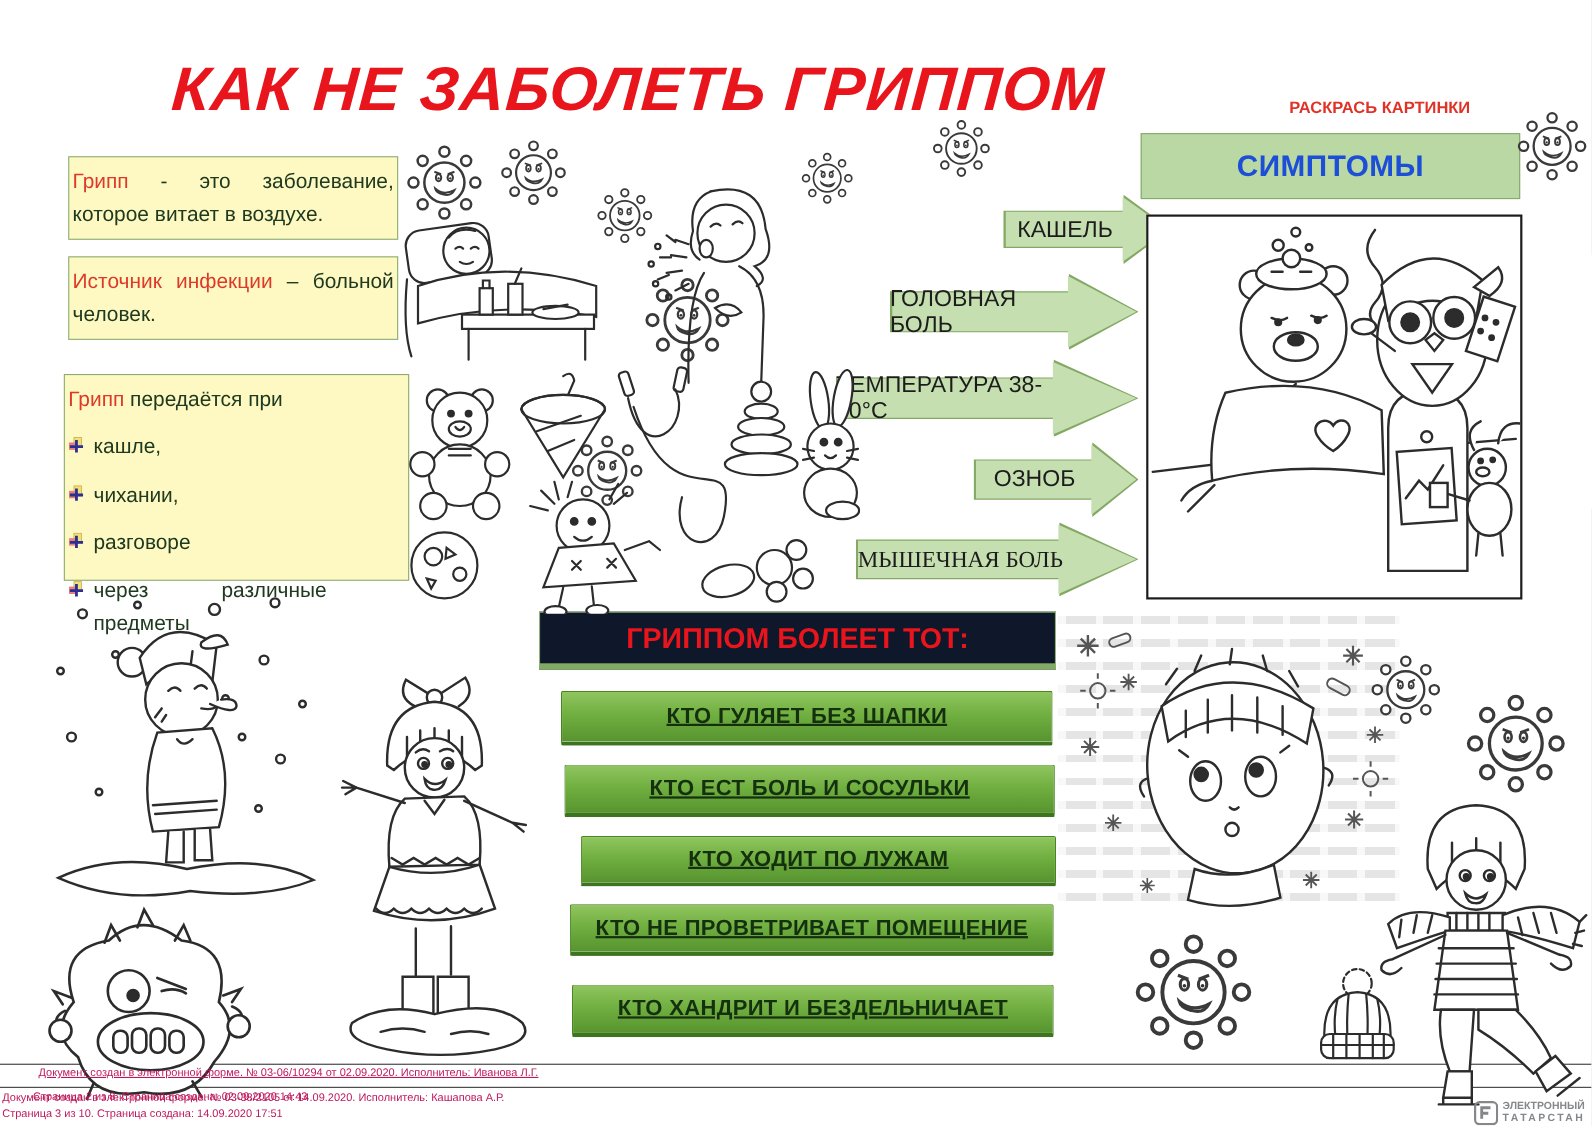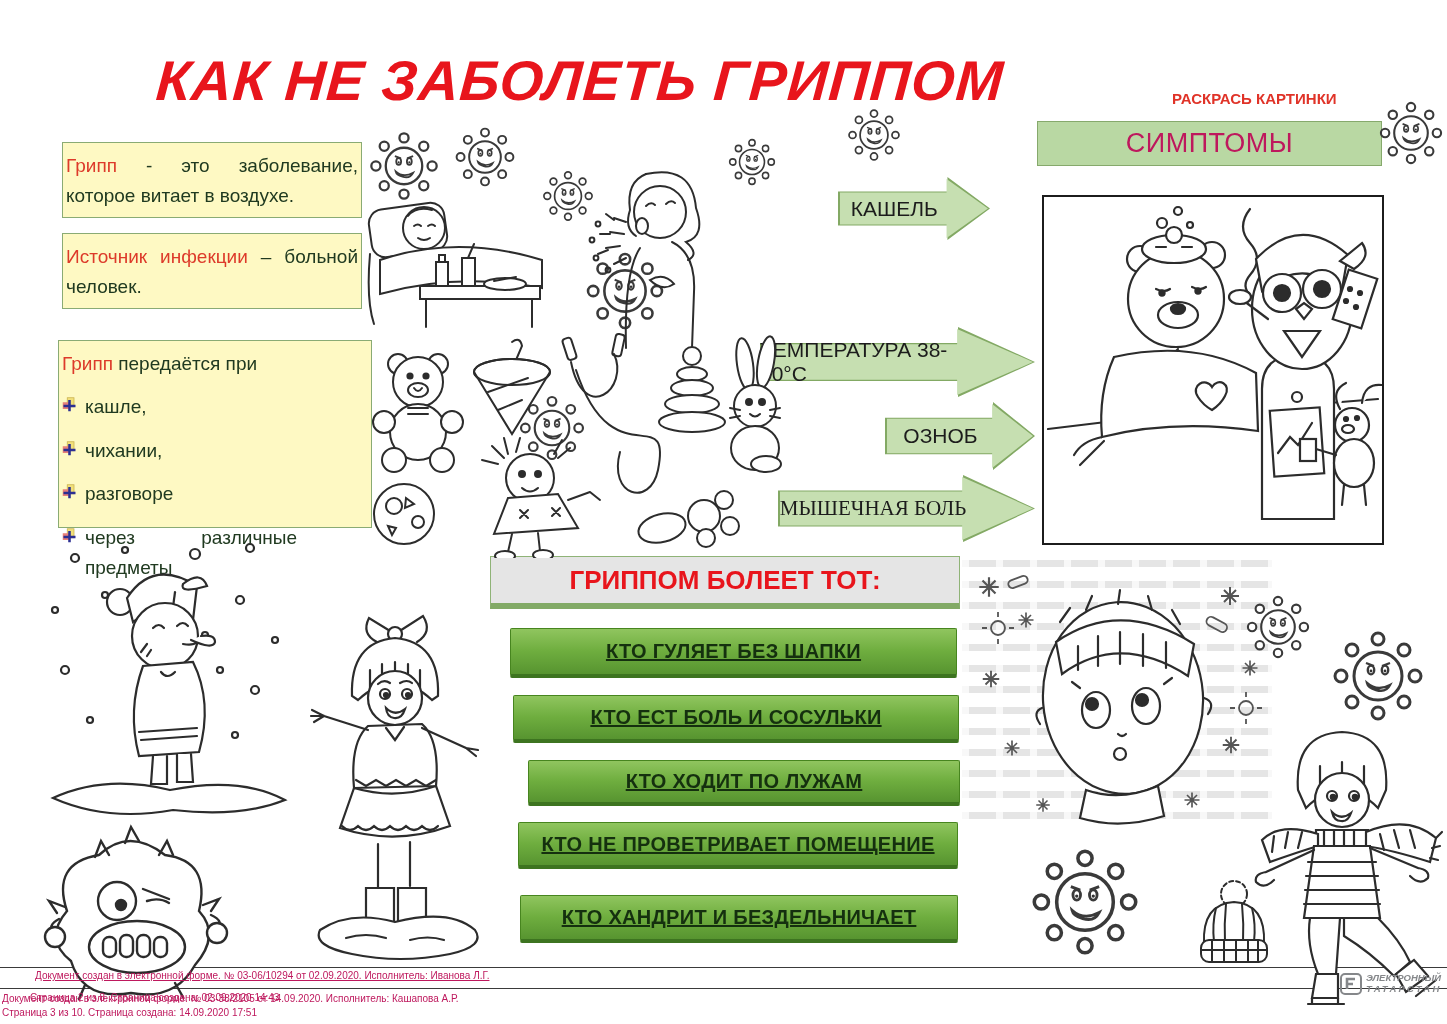--- a/index.html
+++ b/index.html
@@ -16,49 +16,49 @@
   
   .gbox{background:#fef9c3;border:1px solid #8aab74;color:#203a20;
         font-size:19px;line-height:1.6;padding:8px 3px;box-sizing:border-box;text-align:justify;}
   .lead{color:#dd3a2a;}
   .gbox ul{margin:2px 0 0 0;padding:0;list-style:none;}
   .gbox li{display:flex;align-items:flex-start;gap:8px;margin:13px 0;}
   .bullet{flex:0 0 15px;margin-top:5px;}
   .just span{display:block;width:212px;text-align:justify;}
 
   
-  .symptoms-box{left:1037px;top:121px;width:345px;height:45px;background:#b9d8a3;
+  .symptoms-box{left:1037px;top:121px;width:345px;height:60px;background:#b9d8a3;
         border:1px solid #86a96c;display:flex;align-items:center;justify-content:center;
-        font-size:27px;font-weight:400;color:#be185d;letter-spacing:.5px;box-sizing:border-box;}
+        font-size:27px;font-weight:700;color:#1d4ed8;letter-spacing:.5px;box-sizing:border-box;}
   .frame{left:1042px;top:195px;width:342px;height:350px;background:#fff;border:2px solid #1c1c1c;box-sizing:border-box;}
 
   .arrow{position:absolute;}
   .arrow .edge{position:absolute;inset:0;background:#83a964;
         clip-path:polygon(0 23%,72% 23%,72% 0,100% 50%,72% 100%,72% 77%,0 77%);}
   .arrow .fillr{position:absolute;inset:2px;background:#c6dfb1;
         clip-path:polygon(0 23%,72% 23%,72% 0,100% 50%,72% 100%,72% 77%,0 77%);}
   .arrow .label{position:absolute;left:0;top:0;height:100%;width:74%;display:flex;
         align-items:center;justify-content:center;font-size:21px;color:#1c1c1c;}
   .arrow .label.serif{font-family:"Liberation Serif",serif;}
 
   
-  .who-header{left:490px;top:556px;width:470px;height:53px;background:#e5e5e5;
+  .who-header{left:490px;top:556px;width:470px;height:53px;background:#0f172a;
         border:1px solid #8fb377;border-bottom:6px solid #82aa66;box-sizing:border-box;
         display:flex;align-items:center;justify-content:center;
         font-size:26px;font-weight:800;color:#e8151c;}
   .bar{background:linear-gradient(180deg,#90c55f 0%,#6fae3f 48%,#579430 100%);
         border:1px solid #47851f;border-bottom:4px solid #3d7420;border-radius:2px;
         display:flex;align-items:center;justify-content:center;box-sizing:border-box;
         font-size:20px;font-weight:700;color:#15300f;letter-spacing:.3px;text-decoration:underline;}
 
   
   .rule{left:0;width:1447px;border-top:1px solid #3a3a3a;height:0;}
   .foot{font-size:10px;color:#be185d;white-space:nowrap;}
   .foot.u{text-decoration:underline;}
-  .logo{left:1340px;top:973px;display:flex;align-items:center;gap:4px;color:#85878a;font-style:italic;}
+  .logo{left:1340px;top:1001px;display:flex;align-items:center;gap:4px;color:#85878a;}
   .logo .txt{font-size:9.5px;font-weight:700;line-height:1.15;}
   .logo .txt .sp{letter-spacing:2.2px;}
 
   
   .ghost-text{left:962px;top:560px;width:310px;height:272px;opacity:.55;
       background:
         repeating-linear-gradient(90deg,rgba(255,255,255,.75) 0 7px,rgba(255,255,255,0) 7px 34px),
         repeating-linear-gradient(180deg,rgba(110,110,110,.33) 0 7px,rgba(0,0,0,0) 7px 21px);}
 
   svg.ill{display:block;}
@@ -141,24 +141,29 @@
             <rect x="1" y="7" width="8" height="9" fill="#e87f78"></rect>
             <path d="M2 12 h16 M10 4 v15" stroke="#2c2f92" stroke-width="3.4"></path>
           </svg>
         <span>через различные предметы</span>
         </li>
     </ul>
   </div>
 
   <div class="abs symptoms-box">СИМПТОМЫ</div>
 
-  <div class="abs arrow" style="left:838px;top:177px;width:152px;height:63px;">
+  <div class="abs arrow" style="left:912px;top:177px;width:152px;height:63px;">
     <div class="edge"></div>
       <div class="fillr"></div>
     <div class="label">КАШЕЛЬ</div>
+  </div>
+  <div class="abs arrow" style="left:809px;top:249px;width:226px;height:69px;">
+    <div class="edge"></div>
+      <div class="fillr"></div>
+    <div class="label">ГОЛОВНАЯ БОЛЬ</div>
   </div>
   <div class="abs arrow" style="left:760px;top:327px;width:275px;height:70px;">
     <div class="edge"></div>
       <div class="fillr"></div>
     <div class="label">ТЕМПЕРАТУРА 38-40°С</div>
   </div>
   <div class="abs arrow" style="left:885px;top:402px;width:150px;height:68px;">
     <div class="edge"></div>
       <div class="fillr"></div>
     <div class="label">ОЗНОБ</div>

